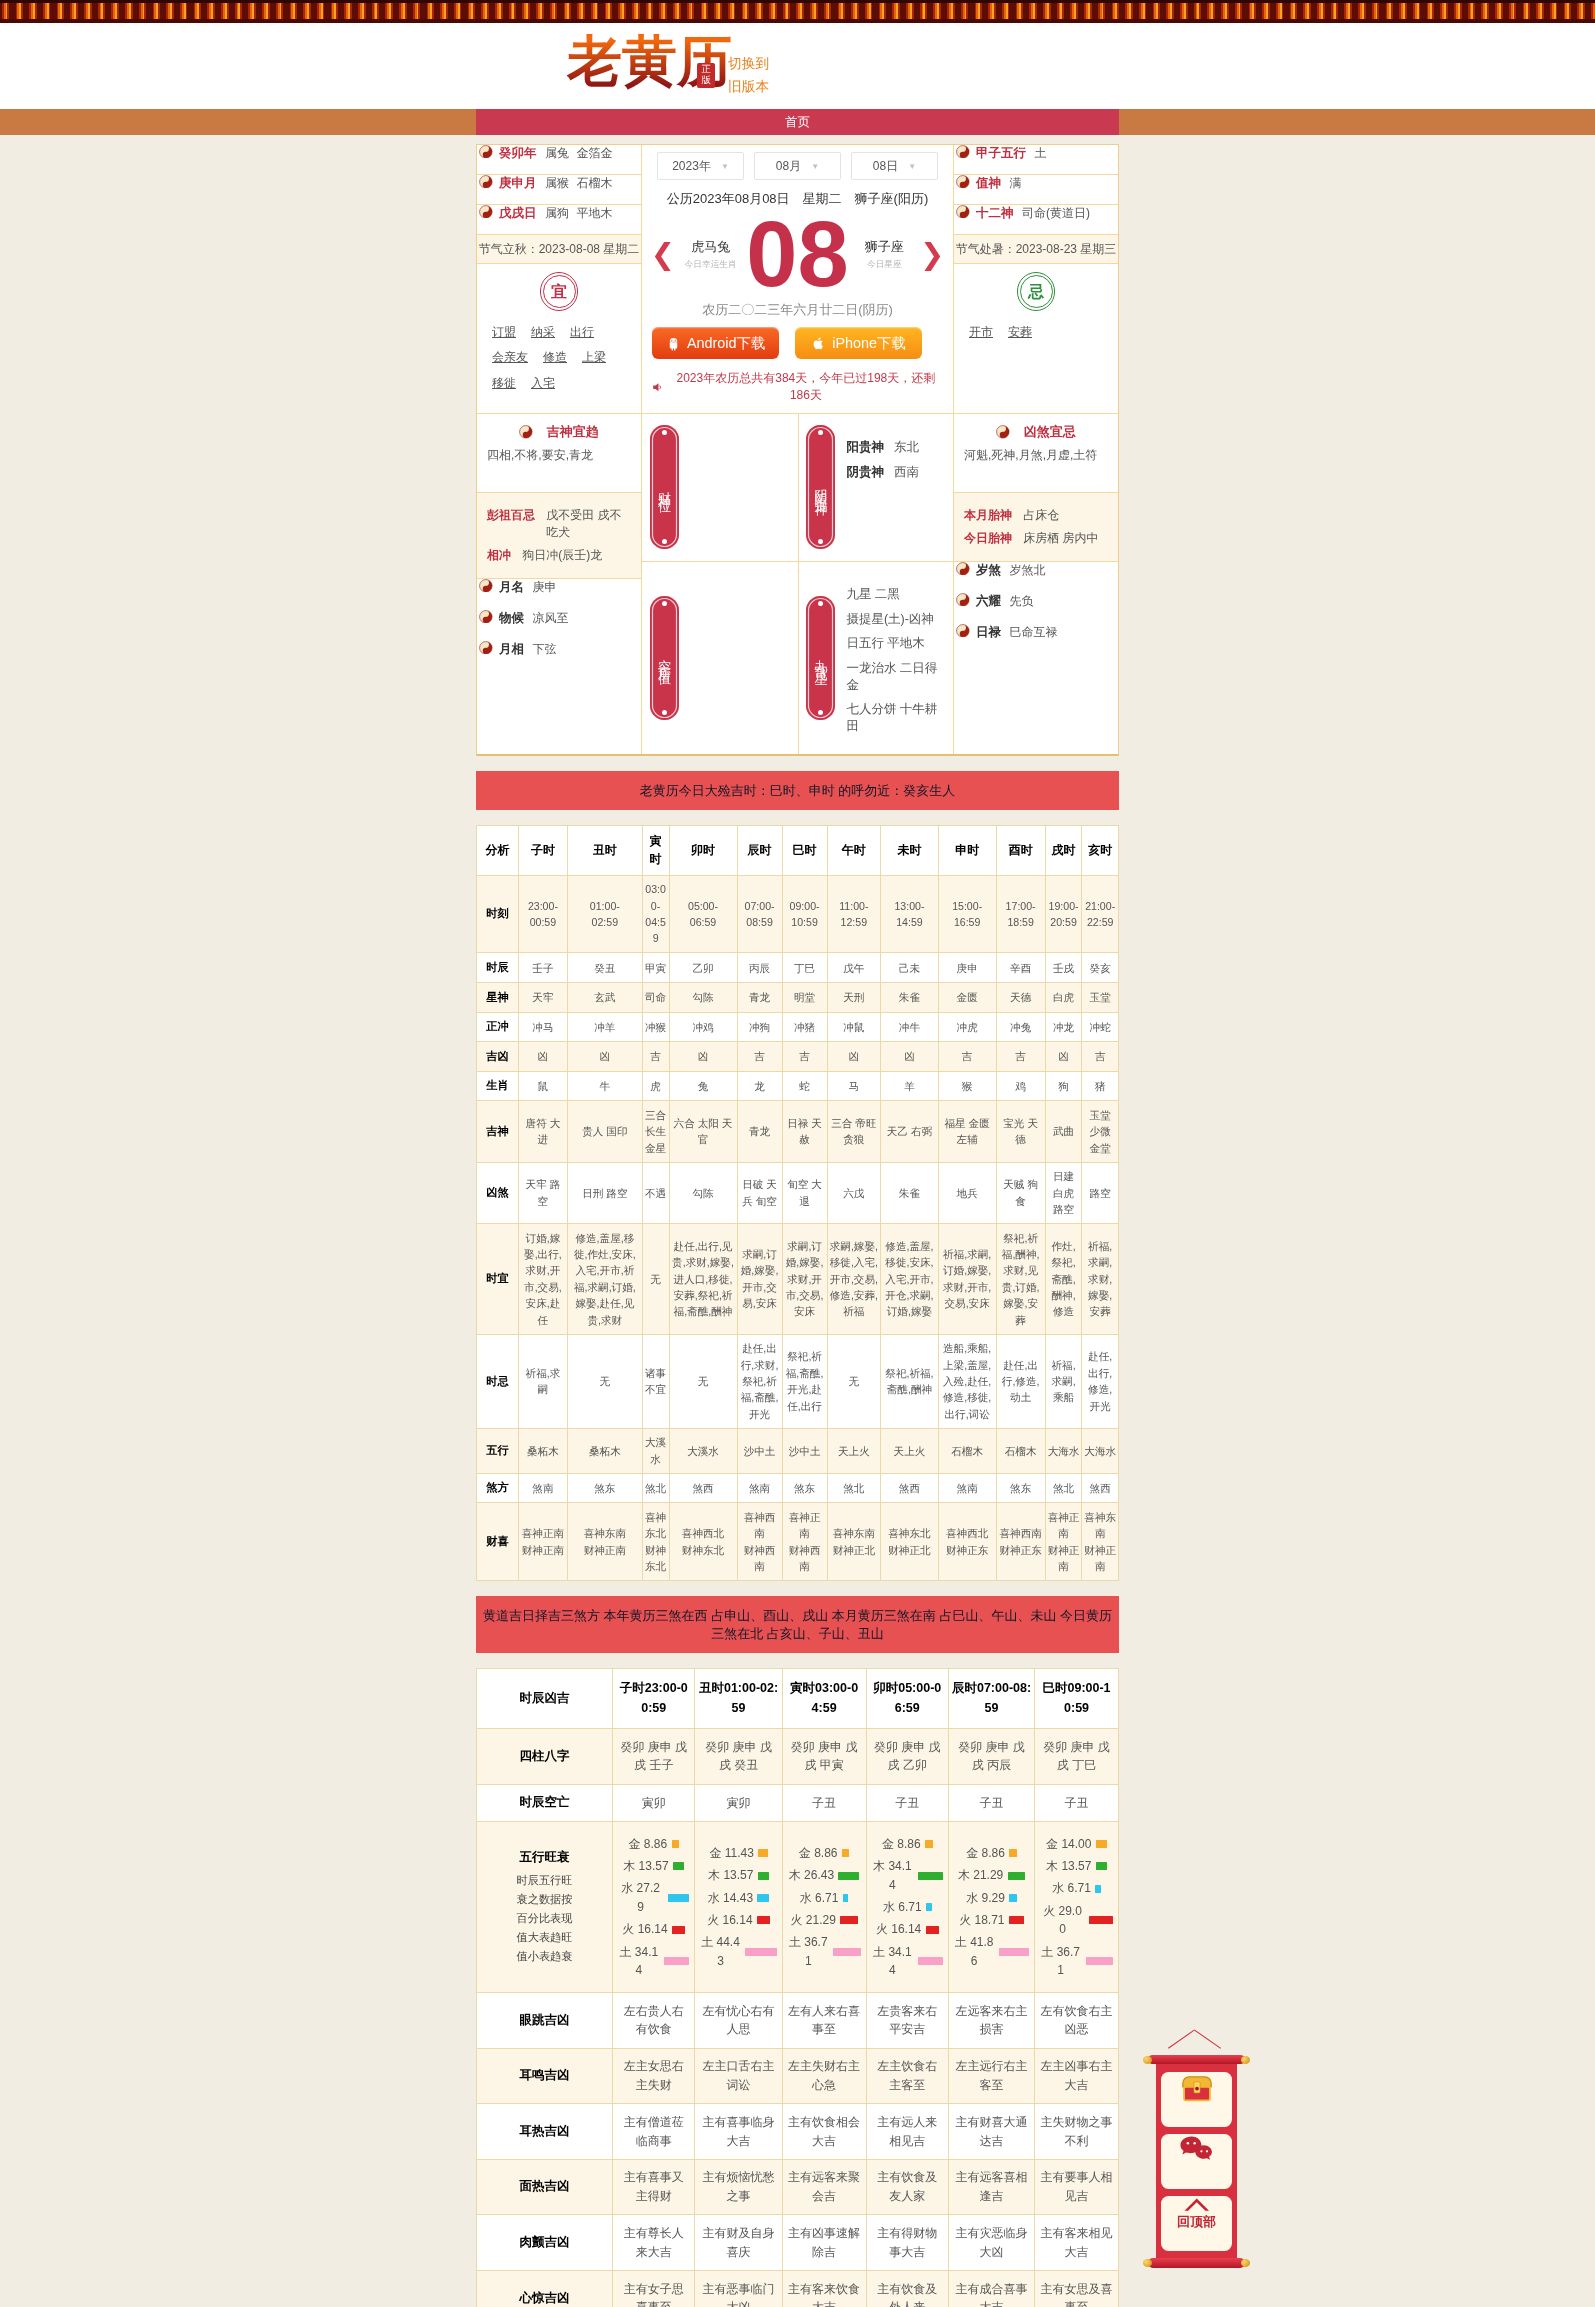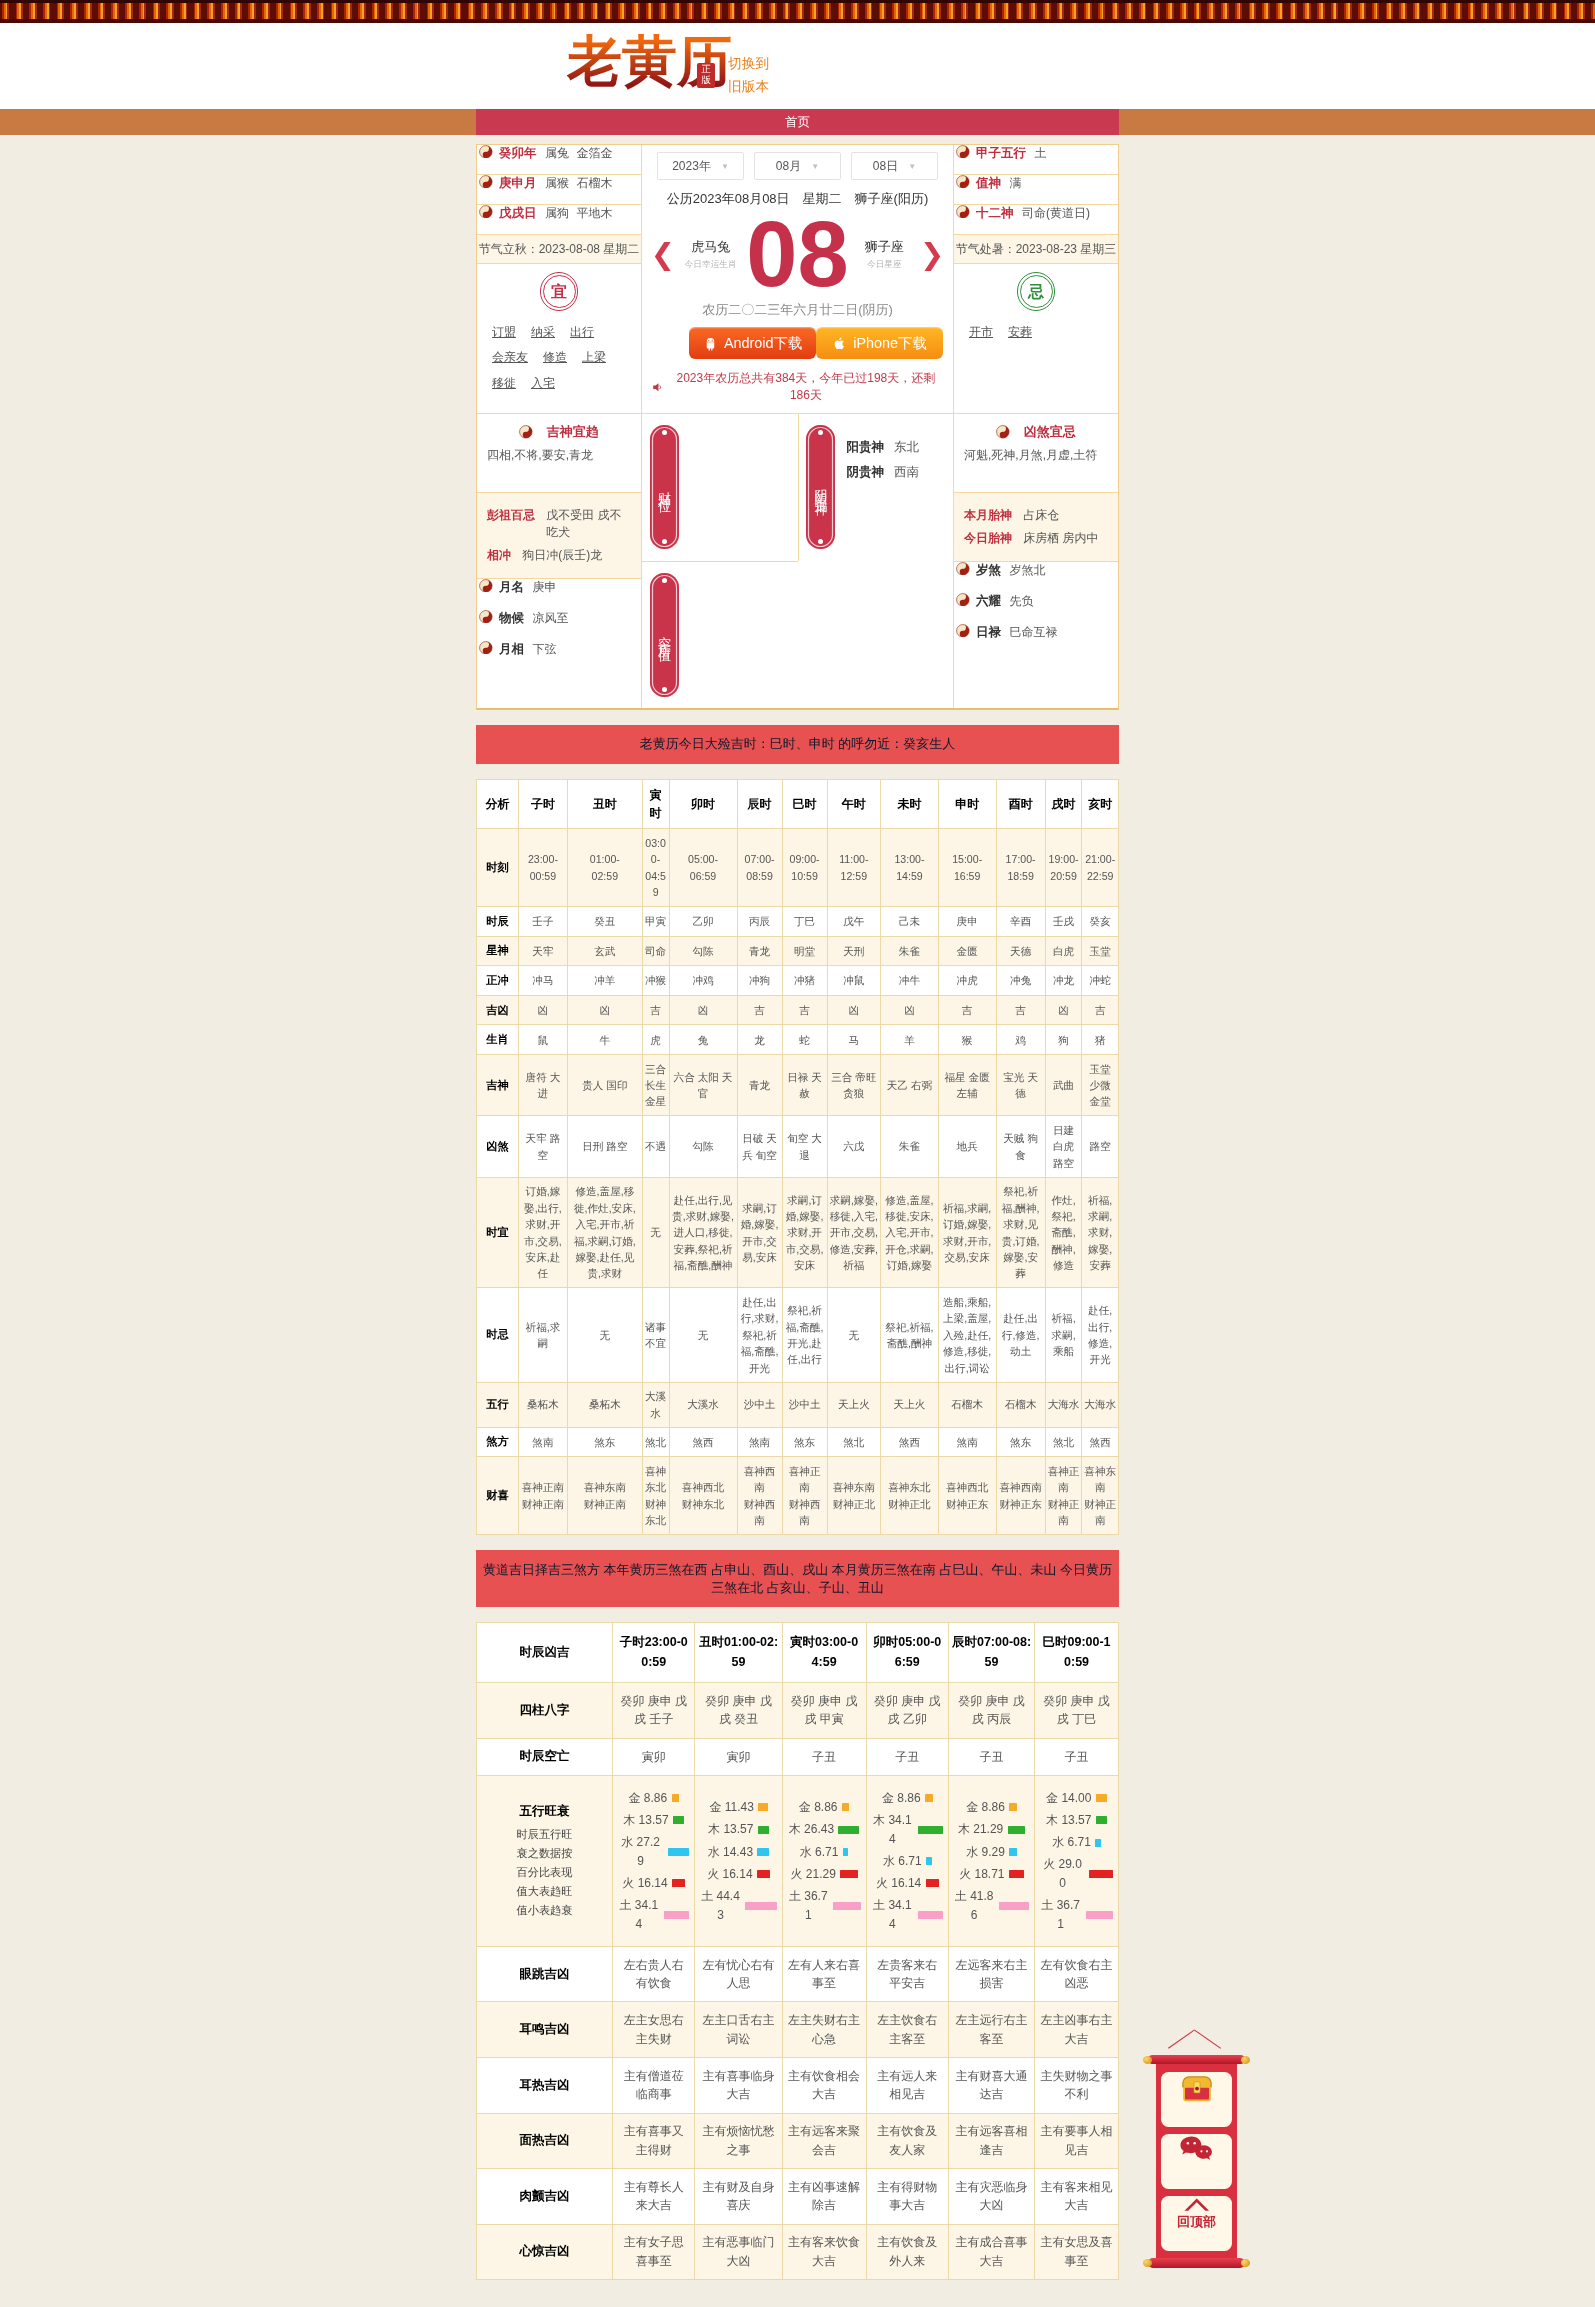--- a/index.html
+++ b/index.html
@@ -43,21 +43,21 @@
     display:flex;align-items:center;justify-content:center;gap:10px;cursor:pointer}
   .caret{color:#c0c0c0;font-size:8px}
   .greg{text-align:center;color:#333;font-size:13px;margin:10px 0 2.5px}
   .day-row{display:flex;align-items:center;justify-content:center;gap:8.7px}
   .arrow{color:#d23c4e;font-size:29px;cursor:pointer;line-height:1}
   .lucky{text-align:center;min-width:54px}
   .lucky .big{font-size:13px;color:#333}
   .sub{color:#b5b5b5;font-size:8.7px;margin-top:3.7px}
   .bignum{font-size:92px;color:#c5304a;font-weight:bold;line-height:.95}
   .lunar{text-align:center;color:#8a8a8a;font-size:13px;margin:2.5px 0 8.7px}
-  .btns{display:flex;justify-content:flex-end;gap:0}
+  .btns{display:flex;justify-content:flex-start;gap:16px}
   .btn{width:127px;height:32px;border-radius:6.2px;color:#fff;font-size:14.4px;display:flex;align-items:center;justify-content:center;gap:6.2px;cursor:pointer;box-shadow:inset 0 1.2px 0 rgba(255,255,255,.35)}
   .btn.android{background:linear-gradient(180deg,#fa6a24,#e23c10)}
   .btn.iphone{background:linear-gradient(180deg,#ffb623,#f68d12)}
   .notice{color:#c0394b;font-size:12px;text-align:center;margin:11.2px 0 5px;display:flex;align-items:center;justify-content:center;gap:5px}
   
   .d-top{border-top:0.6px solid #f5d89b}
   .sec-title{text-align:center;color:#bf3040;font-weight:bold;font-size:13px;margin:8.7px 0 6.2px;display:flex;align-items:center;justify-content:center;gap:14px}
   .sec-text{color:#555;font-size:12px;padding:0 10px 10px;min-height:35px}
   .cream-box{background:#fdf6e6;border-top:0.6px solid #f5d89b;border-bottom:0.6px solid #f5d89b;padding:7.5px 10px}
   .kv{display:flex;margin:6.2px 0;font-size:12px}
@@ -339,20 +339,30 @@
           <div class="c-cell bl">
             <div class="vbadge">阴阳贵神</div>
             <div class="c-body">
               <div class="line"><b>阳贵神</b><span>东北</span></div>
               <div class="line"><b>阴贵神</b><span>西南</span></div>
             </div>
           </div>
           <div class="c-cell bt">
             <div class="vbadge">空亡所值</div>
           </div>
+          <div class="c-cell bl bt">
+            <div class="vbadge">九宫飞星</div>
+            <div class="c-body">
+              <div class="line">九星 二黑</div>
+              <div class="line">摄提星(土)-凶神</div>
+              <div class="line">日五行 平地木</div>
+              <div class="line">一龙治水 二日得金</div>
+              <div class="line">七人分饼 十牛耕田</div>
+            </div>
+          </div>
         </div>
       </div>
 
       <div class="colR">
         <div class="sec-title">
           <svg class="yy" viewBox="0 0 24 24">
               <circle cx="12" cy="12" r="11" fill="#f6e7c8" stroke="#8a1d12"></circle>
               <path d="M12 1a11 11 0 0 1 0 22 5.5 5.5 0 0 1 0-11 5.5 5.5 0 0 0 0-11z" fill="#a32012"></path>
               <circle cx="12" cy="6.5" r="1.6" fill="#f6e7c8"></circle>
               <circle cx="12" cy="17.5" r="1.6" fill="#a32012"></circle>

